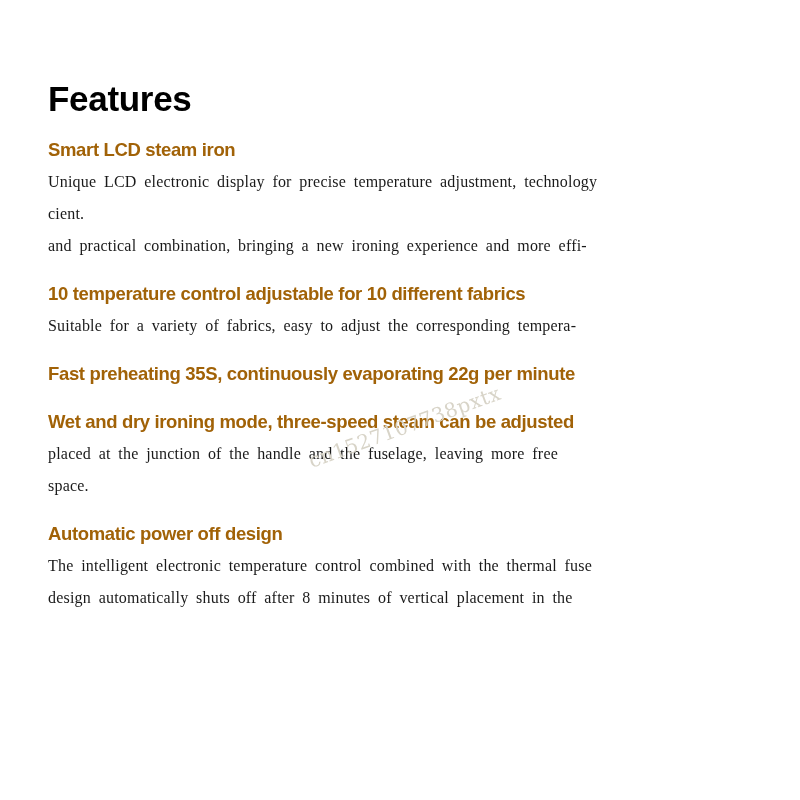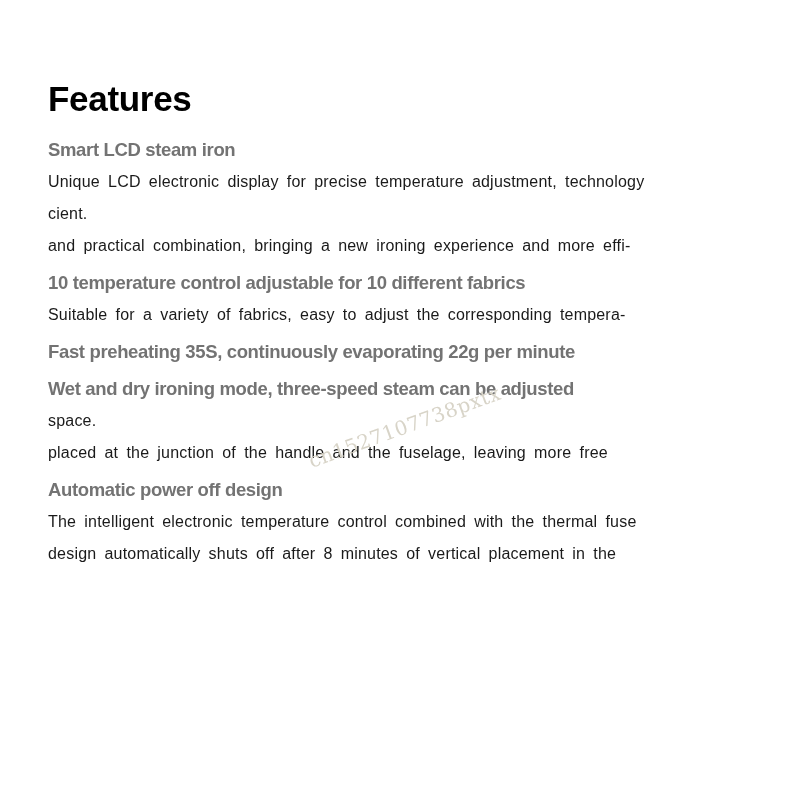--- a/index.html
+++ b/index.html
@@ -39,48 +39,48 @@
     letter-spacing: -0.3px;
     margin: 0 0 14px 0;
     white-space: nowrap;
   }
 
   .feature-heading {
     font-family: "Liberation Sans", sans-serif;
     font-weight: 700;
     font-size: 18.5px;
     line-height: 32px;
-    color: #737373;
+    color: #a16207;
     letter-spacing: -0.35px;
     margin: 0;
     white-space: nowrap;
   }
 
   .feature-body {
-    font-family: Liberation Sans, sans-serif;
+    font-family: Liberation Serif, serif;
     font-size: 16px;
     line-height: 32px;
     color: #1a1a1a;
     margin: 0;
     text-align: left;
     letter-spacing: 0.2px;
     word-spacing: 3.5px;
   }
 
   .feature-body .ln {
     display: block;
     white-space: nowrap;
   }
 
   .block {
     margin: 0;
   }
 
   .block + .block {
-    margin-top: 5px;
+    margin-top: 16px;
   }
 
   #watermark {
     position: absolute;
     left: 306px;
     top: 452px;
     transform: rotate(-20deg);
     transform-origin: left top;
     font-family: "DejaVu Serif", "Liberation Serif", serif;
     font-size: 20px;
@@ -117,22 +117,22 @@
       </p>
     </div>
 
     <div class="block">
       <h2 class="feature-heading">Fast preheating 35S, continuously evaporating 22g per minute</h2>
     </div>
 
     <div class="block">
       <h2 class="feature-heading">Wet and dry ironing mode, three-speed steam can be adjusted</h2>
       <p class="feature-body">
+        <span class="ln">placed at the junction of the handle and the fuselage, leaving more free</span>
         <span class="ln">space.</span>
-        <span class="ln">placed at the junction of the handle and the fuselage, leaving more free</span>
       </p>
     </div>
 
     <div class="block">
       <h2 class="feature-heading">Automatic power off design</h2>
       <p class="feature-body">
         <span class="ln">The intelligent electronic temperature control combined with the thermal fuse</span>
         <span class="ln">design automatically shuts off after 8 minutes of vertical placement in the</span>
       </p>
     </div>

